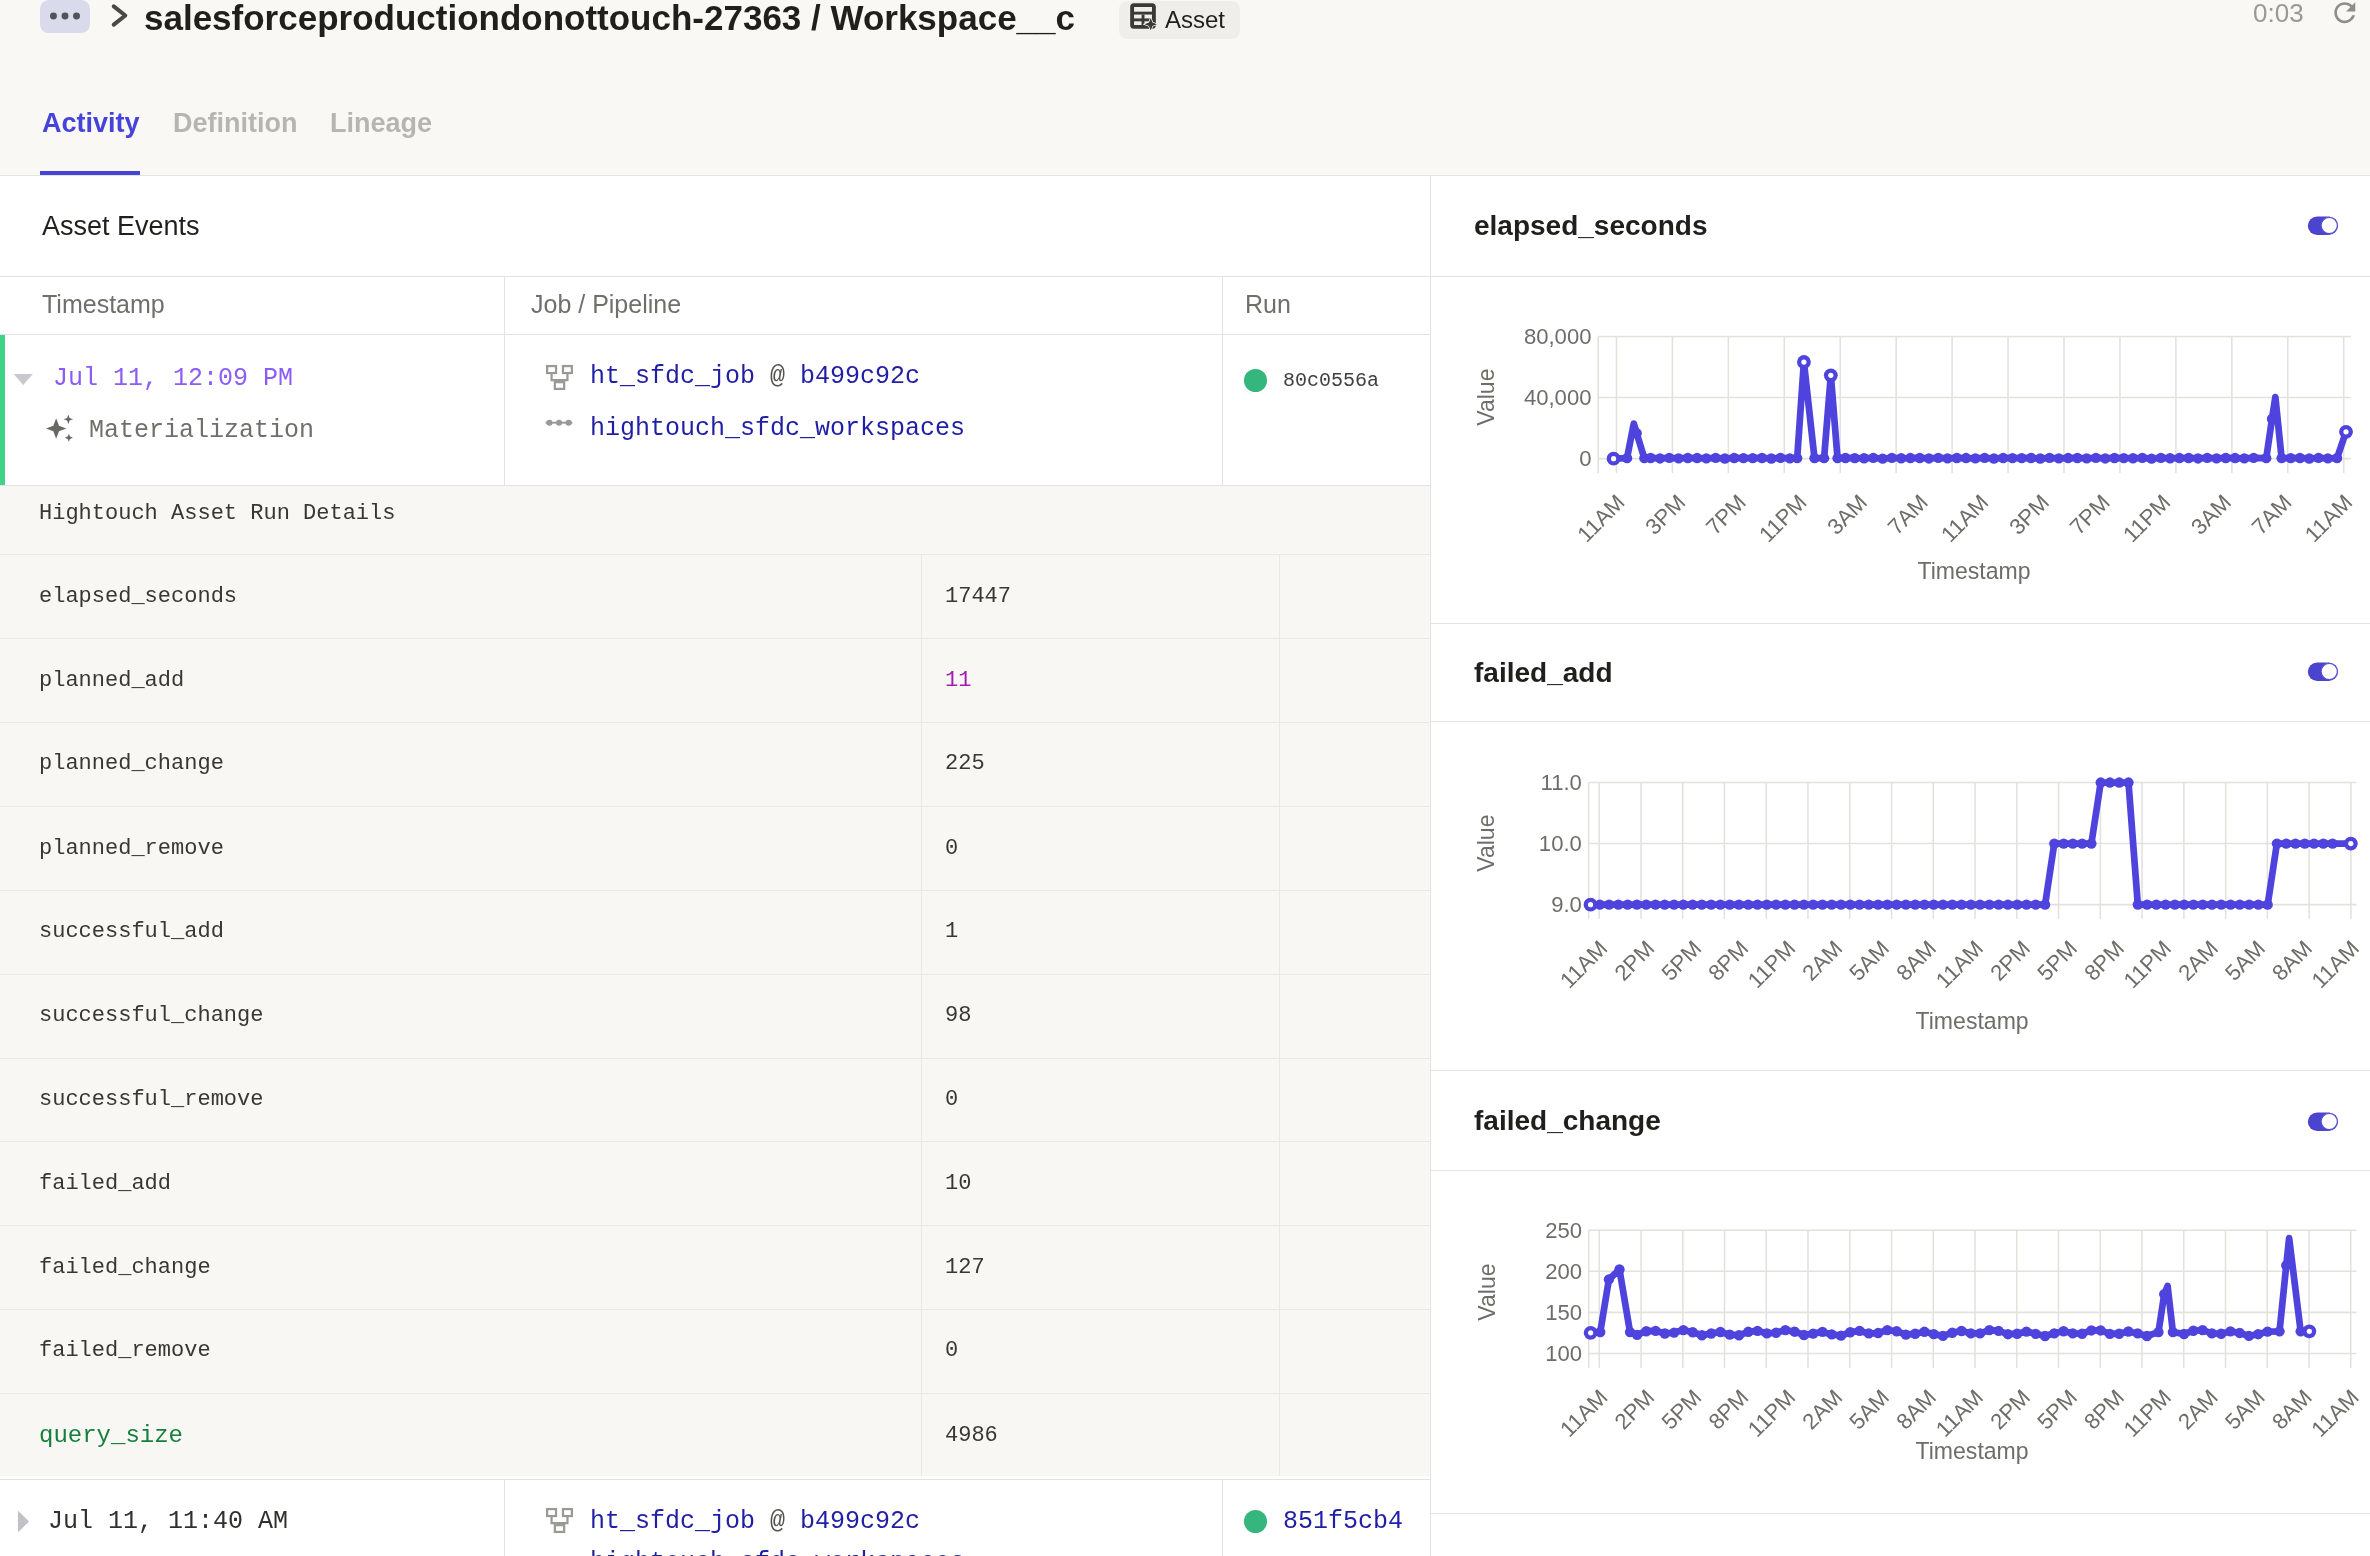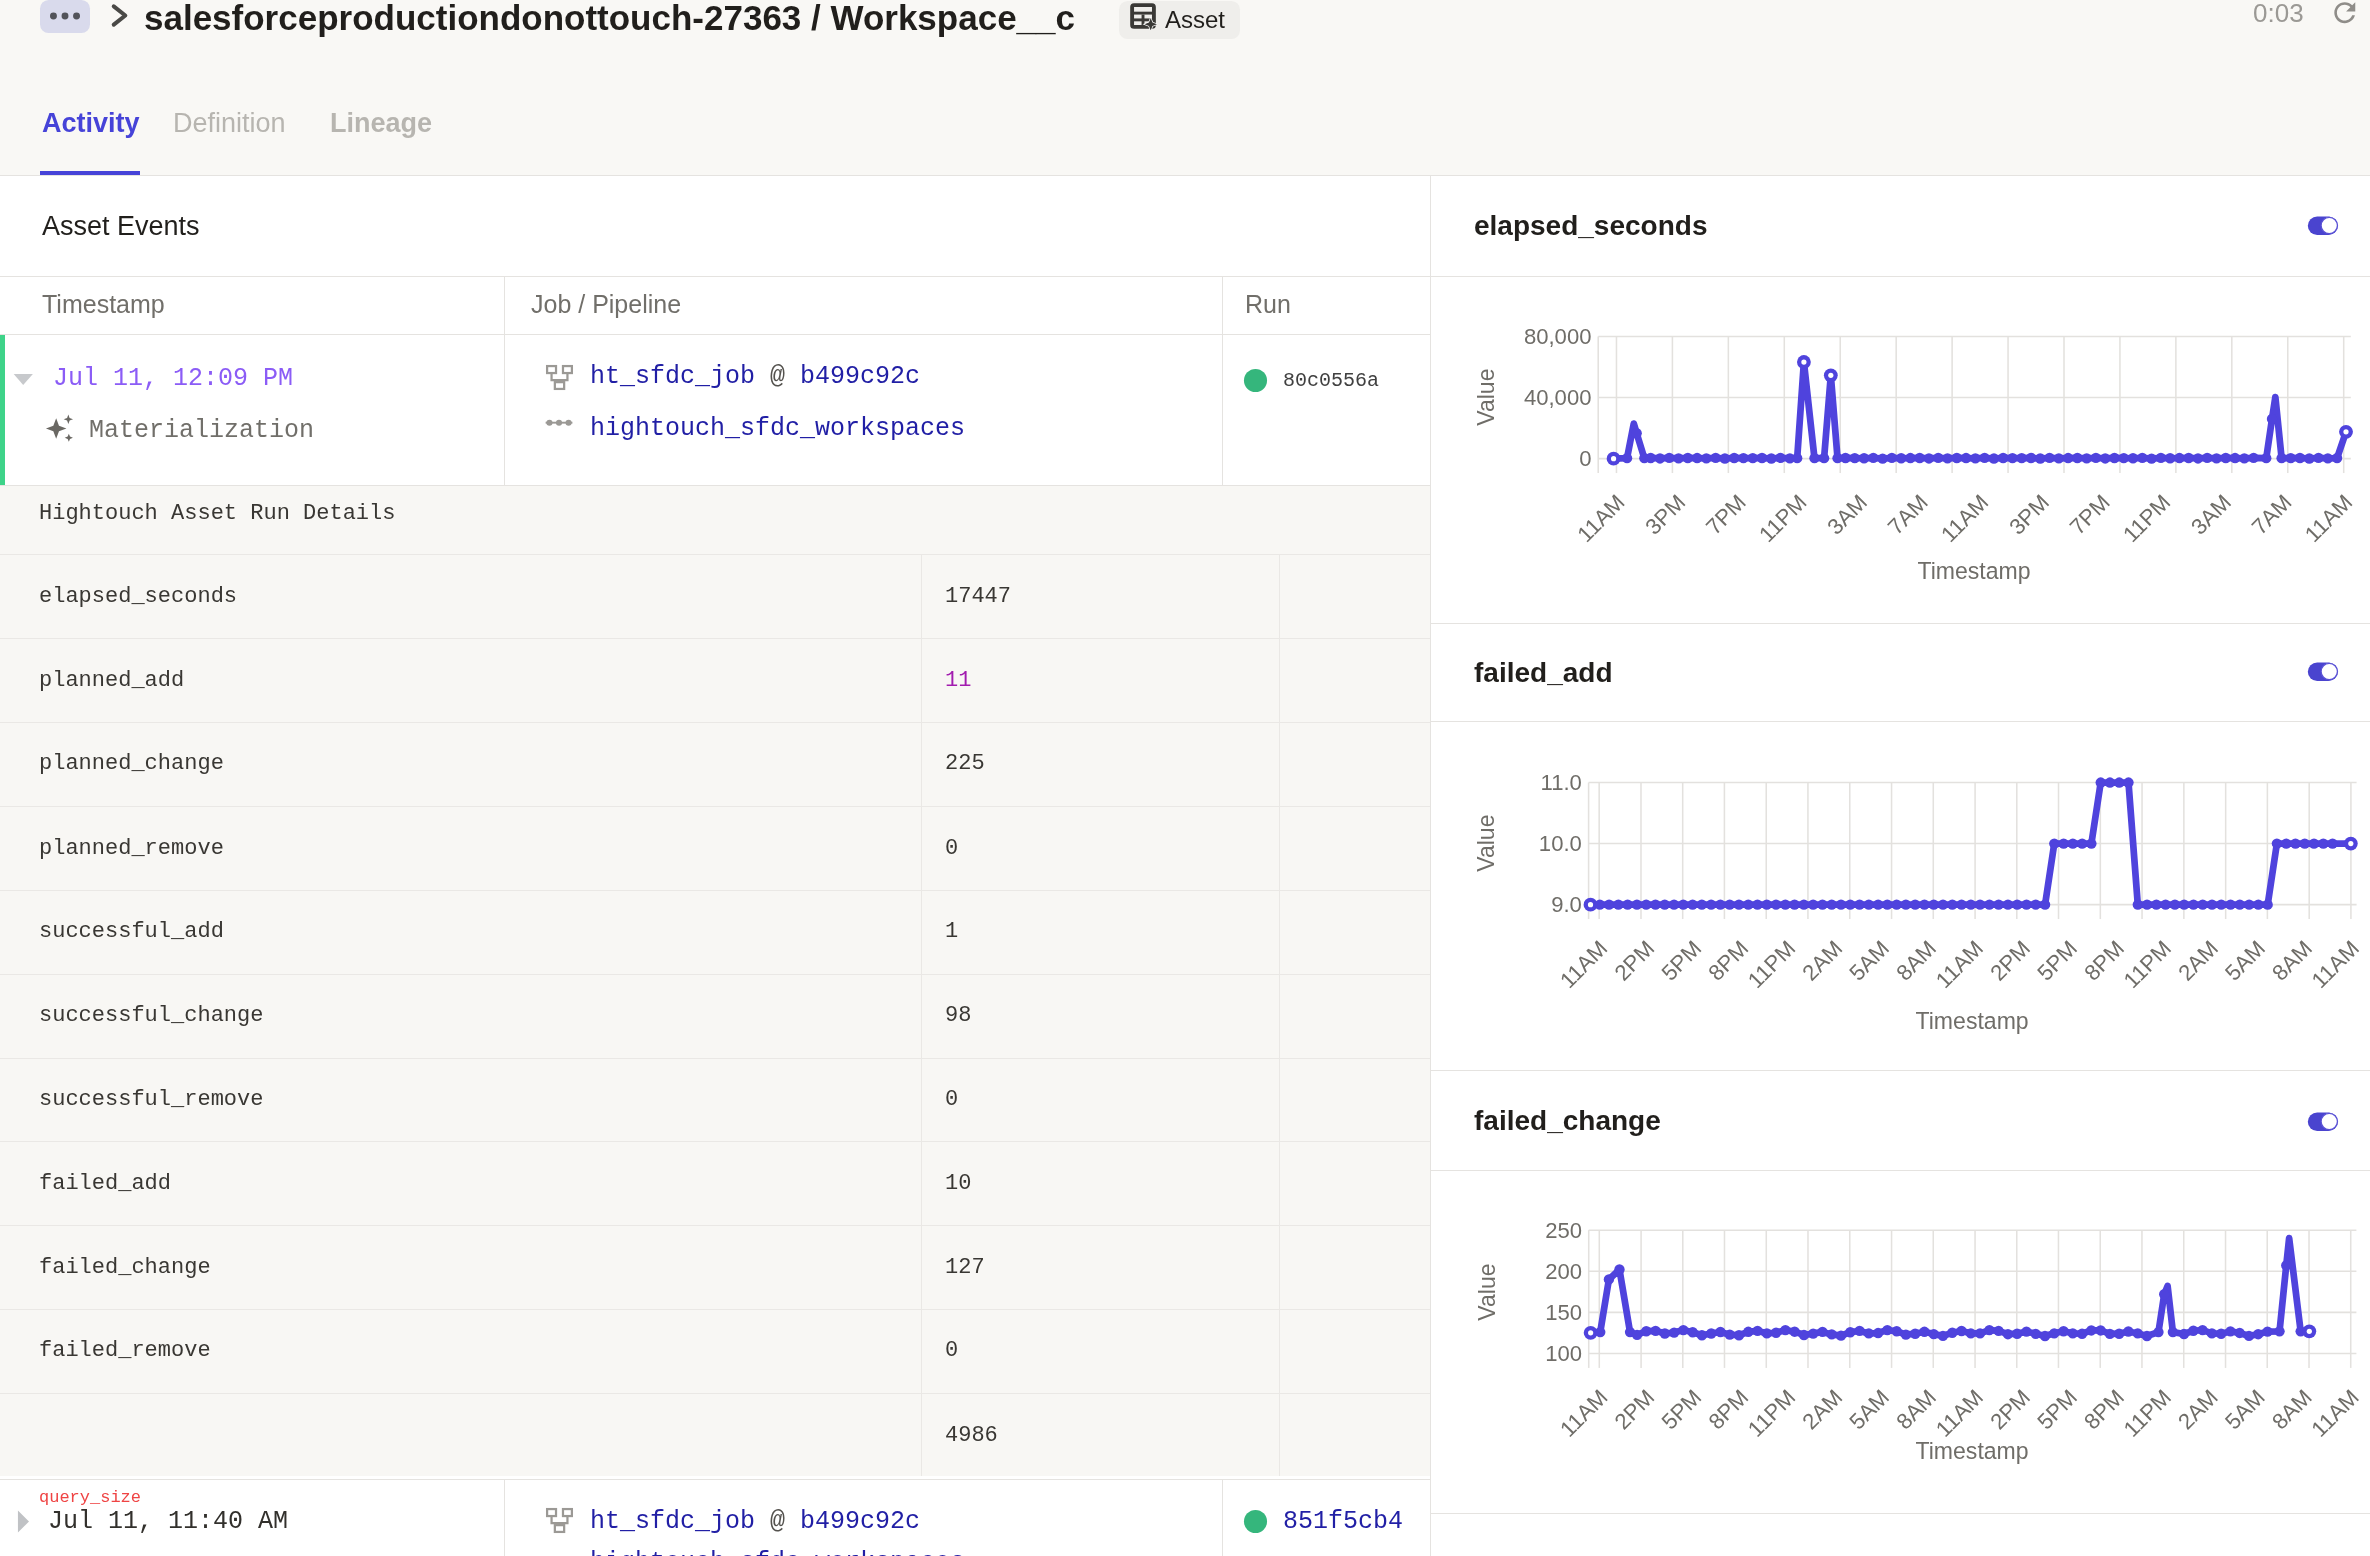--- a/index.html
+++ b/index.html
@@ -30,21 +30,21 @@
       <line x1="4" y1="17.5" x2="23" y2="17.5" stroke="#3a3936" stroke-width="3"></line>
       <polygon points="21.5,13.5 23.9,19.6 30.0,22.0 23.9,24.4 21.5,30.5 19.1,24.4 13.0,22.0 19.1,19.6" fill="#fff"></polygon>
       <polygon points="21.5,15.5 23.3,20.2 28.0,22.0 23.3,23.8 21.5,28.5 19.7,23.8 15.0,22.0 19.7,20.2" fill="#3a3936"></polygon>
     </svg>
 <div class="abs" style="left:1165px;top:1px;height:38px;line-height:38px;font-size:24px;color:#211f1c">Asset</div>
 <div class="abs" style="left:2253px;top:0px;height:26px;line-height:26px;font-size:26px;color:#9b9995">0:03</div>
 <svg class="abs" style="left:2329px;top:-2.9px" width="37" height="33" viewBox="0 0 38 34">
       <path transform="scale(1.35)" fill="#8f8d89" d="M17.65 6.35C16.2 4.9 14.21 4 12 4c-4.42 0-7.99 3.58-8 8s3.57 8 8 8c3.73 0 6.84-2.55 7.73-6h-2.08c-.82 2.33-3.04 4-5.65 4-3.31 0-6-2.69-6-6s2.69-6 6-6c1.66 0 3.14.69 4.22 1.78L13 11h7V4l-2.35 2.35z"></path>
     </svg>
 <div class="abs" style="left:42px;top:109px;height:29px;line-height:29px;font-size:27px;font-weight:bold;color:#4643d8">Activity</div>
-<div class="abs" style="left:173px;top:109px;height:29px;line-height:29px;font-size:27px;font-weight:normal;color:#b7b5b0">Definition</div>
+<div class="abs" style="left:173px;top:109px;height:29px;line-height:29px;font-size:27px;font-weight:bold;color:#b7b5b0">Definition</div>
 <div class="abs" style="left:330px;top:109px;height:29px;line-height:29px;font-size:27px;font-weight:bold;color:#b7b5b0">Lineage</div>
 <div class="abs" style="left:40px;top:171px;width:100px;height:3.8px;background:#4643d8"></div>
 <div class="hline" style="left:0;top:175px;width:2371px"></div>
 <div class="abs" style="left:42px;top:212px;height:29px;line-height:29px;font-size:27px;font-weight:normal;color:#211f1c">Asset Events</div>
 <div class="hline" style="left:0;top:276px;width:1430px"></div>
 <div class="abs" style="left:42px;top:291px;height:27px;line-height:27px;font-size:25px;color:#716f6a">Timestamp</div>
 <div class="abs" style="left:531px;top:291px;height:27px;line-height:27px;font-size:25px;color:#716f6a">Job / Pipeline</div>
 <div class="abs" style="left:1245px;top:291px;height:27px;line-height:27px;font-size:25px;color:#716f6a">Run</div>
 <div class="hline" style="left:0;top:334px;width:1430px"></div>
 <div class="vline" style="left:504px;top:276px;height:209px"></div>
@@ -107,21 +107,21 @@
 <div class="hline" style="left:0;top:1141px;width:1430px;background:#eae8e5"></div>
 <div class="abs mono" style="left:39px;top:1170px;height:27px;line-height:27px;font-size:22px;color:#393733">failed_add</div>
 <div class="abs mono" style="left:945px;top:1170px;height:27px;line-height:27px;font-size:22px;color:#393733">10</div>
 <div class="hline" style="left:0;top:1225px;width:1430px;background:#eae8e5"></div>
 <div class="abs mono" style="left:39px;top:1254px;height:27px;line-height:27px;font-size:22px;color:#393733">failed_change</div>
 <div class="abs mono" style="left:945px;top:1254px;height:27px;line-height:27px;font-size:22px;color:#393733">127</div>
 <div class="hline" style="left:0;top:1309px;width:1430px;background:#eae8e5"></div>
 <div class="abs mono" style="left:39px;top:1337px;height:27px;line-height:27px;font-size:22px;color:#393733">failed_remove</div>
 <div class="abs mono" style="left:945px;top:1337px;height:27px;line-height:27px;font-size:22px;color:#393733">0</div>
 <div class="hline" style="left:0;top:1393px;width:1430px;background:#eae8e5"></div>
-<div class="abs mono" style="left:39px;top:1484px;height:27px;line-height:27px;font-size:17px;color:#ef4444">query_size</div>
+<div class="abs mono" style="left:39px;top:1422px;height:27px;line-height:27px;font-size:24px;color:#15803d">query_size</div>
 <div class="abs mono" style="left:945px;top:1422px;height:27px;line-height:27px;font-size:22px;color:#393733">4986</div>
 <div class="vline" style="left:921px;top:554px;height:922px;background:#eae8e5"></div>
 <div class="vline" style="left:1279px;top:554px;height:922px;background:#eae8e5"></div>
 <div class="hline" style="left:0;top:1479px;width:1430px"></div>
 <div class="vline" style="left:504px;top:1479px;height:78px"></div>
 <div class="vline" style="left:1222px;top:1479px;height:78px"></div>
 <svg class="abs" style="left:16.3px;top:1509px" width="15.4" height="25" viewBox="0 0 16 26">
       <polygon points="2,1.5 13.5,13 2,24.5" fill="#c0c2c5"></polygon>
     </svg>
 <div class="abs mono" style="left:48px;top:1508px;height:27px;line-height:27px;font-size:25px;color:#32302c">Jul 11, 11:40 AM</div>

